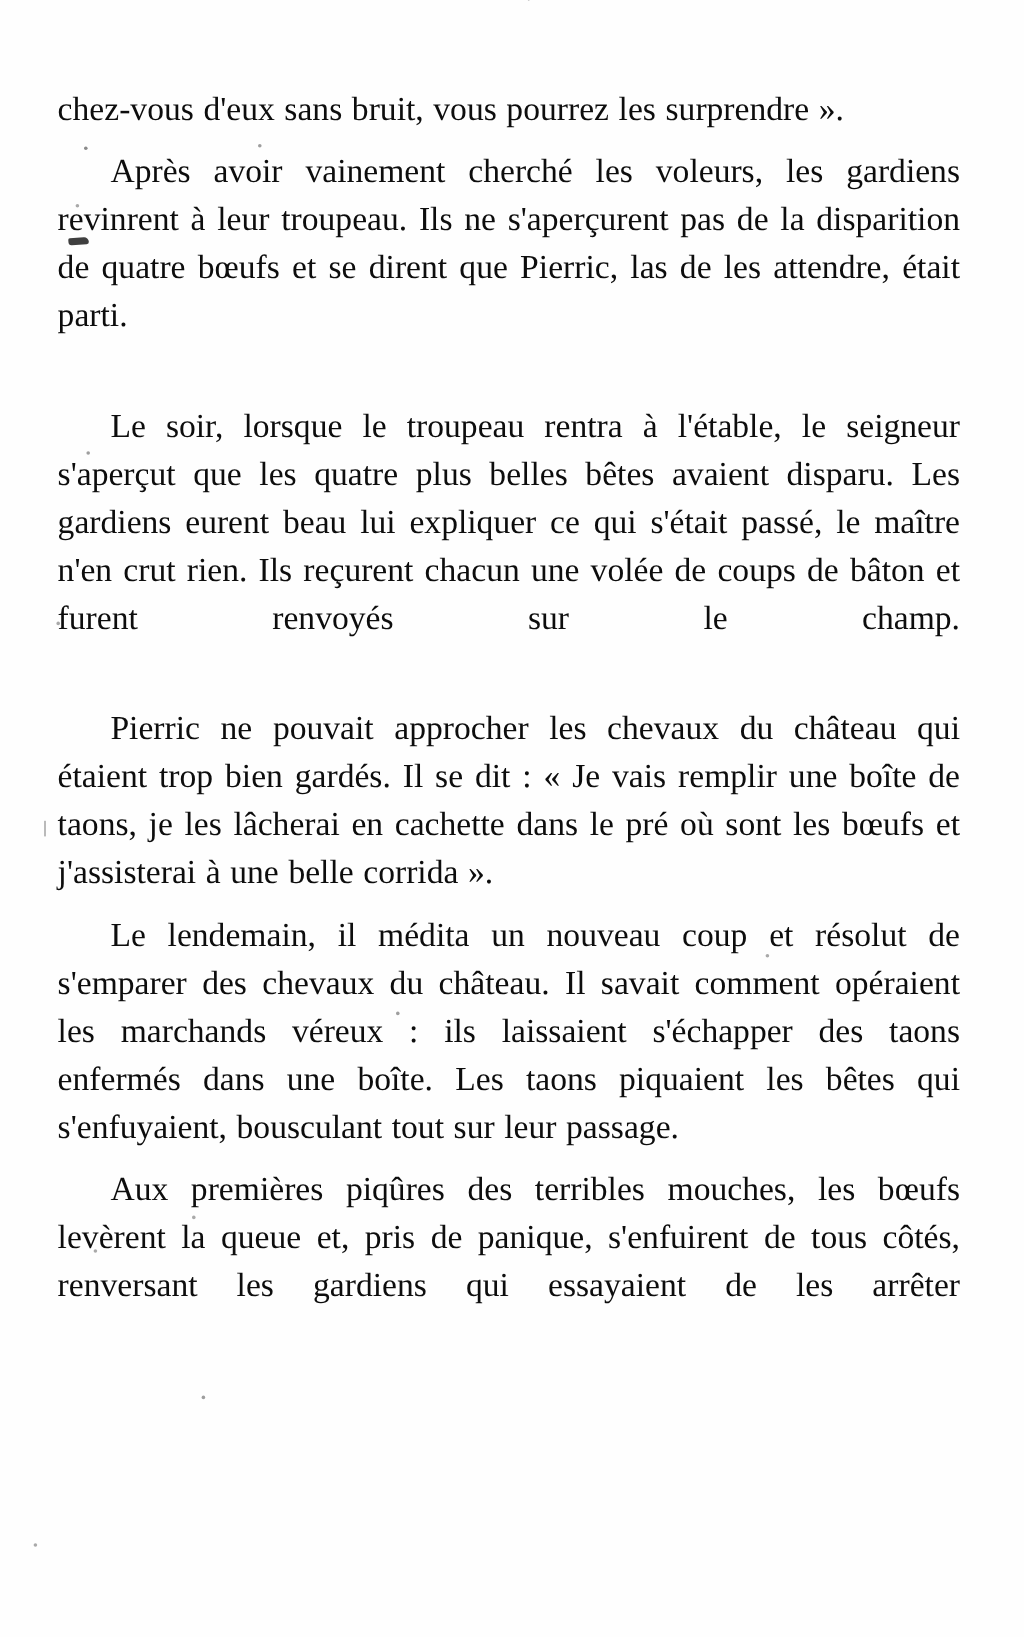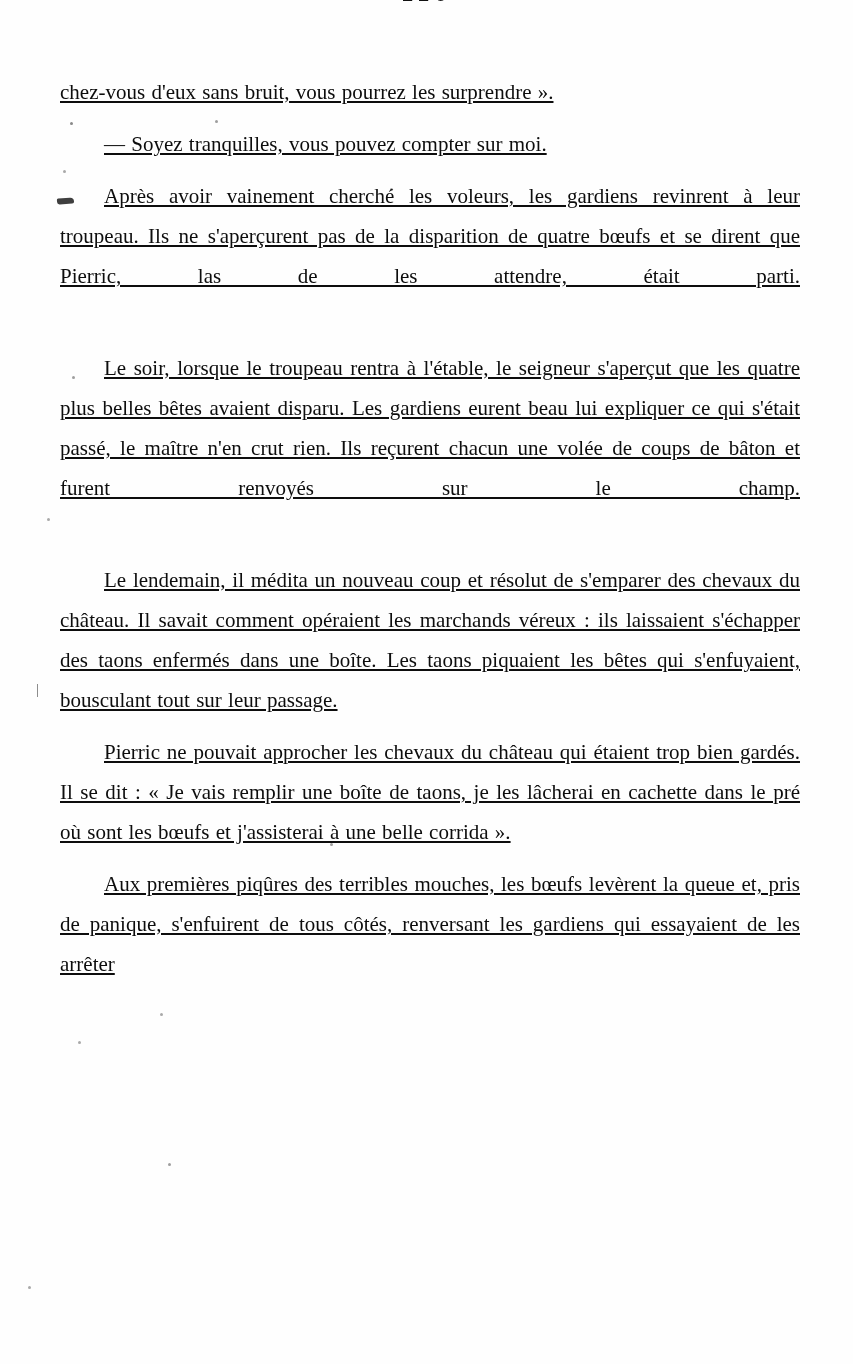--- a/index.html
+++ b/index.html
@@ -44,29 +44,28 @@
   }
 
   
   #textblock {
     position: absolute;
     left: 48px;
     top: 72px;
     width: 752px;
   }
   p.para {
-    margin: 0 0 12px 12px;
-    font-size: 21px;
+    margin: 0 0 12px 0;
+    font-size: 28px;
     line-height: 40px;
     text-align: justify;
     text-indent: 44px;
     word-spacing: 1px;
     -webkit-hyphens: none;
     hyphens: none;
-    text-decoration: underline;
   }
   p.para.noindent {
     text-indent: 0;
   }
   p.para:last-child {
     margin-bottom: 0;
   }
   
   p.para::after {
     content: "";
@@ -127,31 +126,30 @@
     <div id="folio-wrap">
       <span id="folio">— 110 —</span>
     </div>
   </div>
 
   <div id="textblock">
 
     <p class="para noindent flushlast">chez-vous d'eux sans bruit, vous pourrez les surprendre ».</p>
 
 
-    <p class="para flushlast">— Soyez tranquilles, vous pouvez compter sur moi.</p>
 
 
     <p class="para">Après avoir vainement cherché les voleurs, les gardiens revinrent à leur troupeau. Ils ne s'aperçurent pas de la disparition de quatre bœufs et se dirent que Pierric, las de les attendre, était parti.</p>
 
     <p class="para">Le soir, lorsque le troupeau rentra à l'étable, le seigneur s'aperçut que les quatre plus belles bêtes avaient disparu. Les gardiens eurent beau lui expliquer ce qui s'était passé, le maître n'en crut rien. Ils reçurent chacun une volée de coups de bâton et furent renvoyés sur le champ.</p>
 
 
+    <p class="para flushlast">Pierric ne pouvait approcher les chevaux du château qui étaient trop bien gardés. Il se dit : « Je vais remplir une boîte de taons, je les lâcherai en cachette dans le pré où sont les bœufs et j'assisterai à une belle corrida ».</p>
+
     <p class="para flushlast">Le lendemain, il médita un nouveau coup et résolut de s'emparer des chevaux du château. Il savait comment opéraient les marchands véreux : ils laissaient s'échapper des taons enfermés dans une boîte. Les taons piquaient les bêtes qui s'enfuyaient, bousculant tout sur leur passage.</p>
-
-    <p class="para flushlast">Pierric ne pouvait approcher les chevaux du château qui étaient trop bien gardés. Il se dit : « Je vais remplir une boîte de taons, je les lâcherai en cachette dans le pré où sont les bœufs et j'assisterai à une belle corrida ».</p>
 
     <p class="para">Aux premières piqûres des terribles mouches, les bœufs levèrent la queue et, pris de panique, s'enfuirent de tous côtés, renversant les gardiens qui essayaient de les arrêter</p>
 
   </div>
 
   <div id="signature">15</div>
 
   <div id="smudge"></div>
   <div id="margin-tick"></div>
   <div class="speck" style="left:70px;  top:122px; width:3px; height:3px; opacity:.55;"></div>

